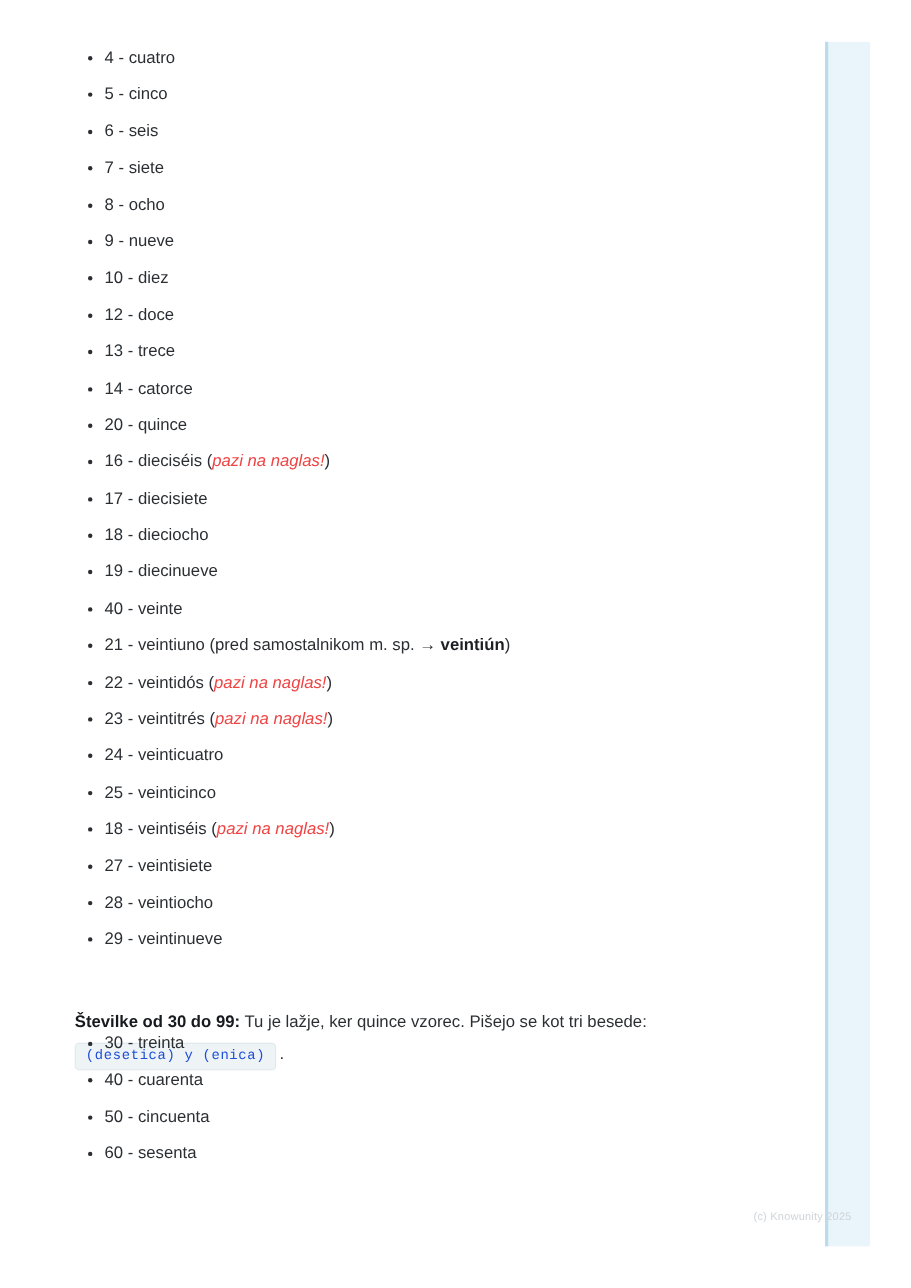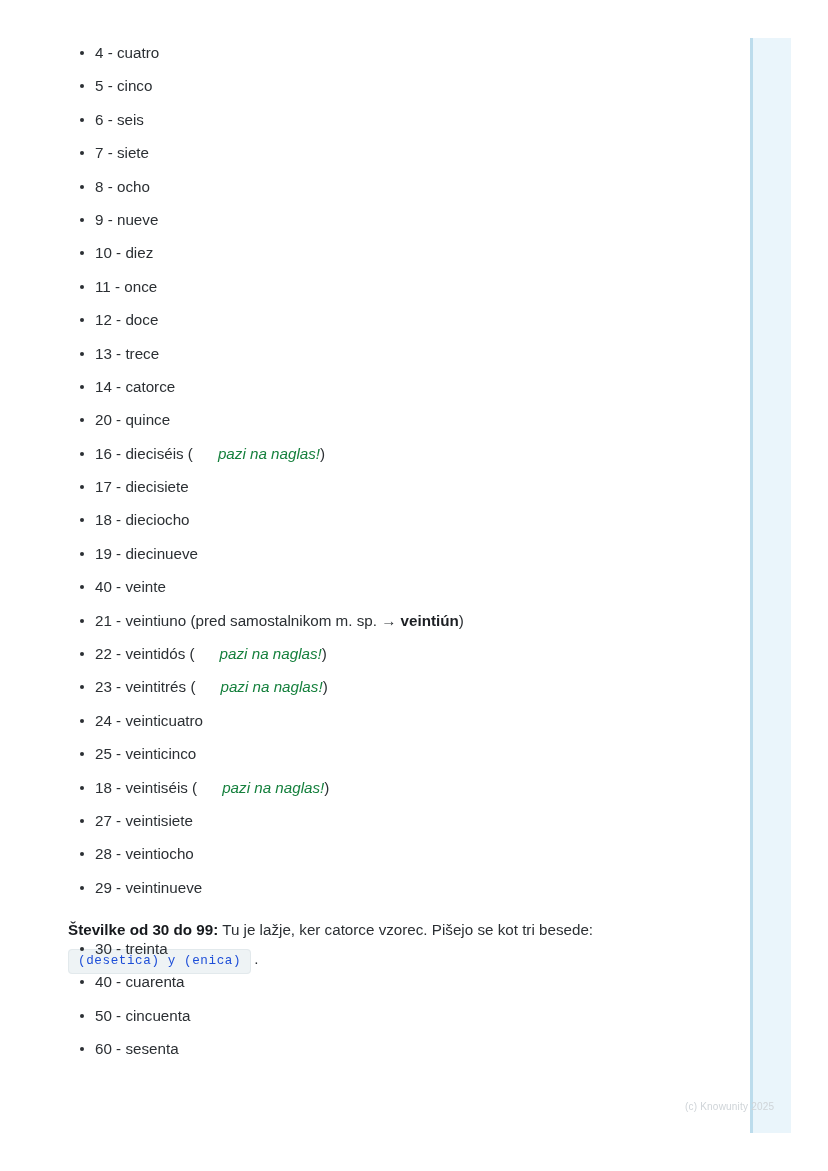--- a/index.html
+++ b/index.html
@@ -62,22 +62,21 @@
     height: 4px;
     border-radius: 50%;
     background: #2b2f33;
   }
 
   .list-block-a { position: absolute; left: 0; top: 36px; width: 678px; }
   .list-block-b { position: absolute; left: 0; top: 932px; width: 750px; }
 
   em.note {
     font-style: italic;
-    color: #15803d;
-    margin-left: 25px;
+    color: #ef4444;
   }
   strong.bold {
     font-weight: bold;
     color: #1c1f23;
   }
 
   
   .para-block {
     position: absolute;
     left: 68px;
@@ -133,21 +132,20 @@
 <div class="content">
 
   <ul class="num-list list-block-a" id="list-top">
       <li><span>4 - cuatro</span></li>
       <li><span>5 - cinco</span></li>
       <li><span>6 - seis</span></li>
       <li><span>7 - siete</span></li>
       <li><span>8 - ocho</span></li>
       <li><span>9 - nueve</span></li>
       <li><span>10 - diez</span></li>
-      <li><span>11 - once</span></li>
       <li><span>12 - doce</span></li>
       <li><span>13 - trece</span></li>
       <li><span>14 - catorce</span></li>
       <li><span>20 - quince</span></li>
       <li><span>16 - dieciséis (</span><em class="note">pazi na naglas!</em><span>)</span></li>
       <li><span>17 - diecisiete</span></li>
       <li><span>18 - dieciocho</span></li>
       <li><span>19 - diecinueve</span></li>
       <li><span>40 - veinte</span></li>
       <li><span>21 - veintiuno (pred samostalnikom m. sp. → </span><strong class="bold">veintiún</strong><span>)</span></li>
@@ -156,21 +154,21 @@
       <li><span>24 - veinticuatro</span></li>
       <li><span>25 - veinticinco</span></li>
       <li><span>18 - veintiséis (</span><em class="note">pazi na naglas!</em><span>)</span></li>
       <li><span>27 - veintisiete</span></li>
       <li><span>28 - veintiocho</span></li>
       <li><span>29 - veintinueve</span></li>
     </ul>
 
   <div class="para-block">
     <div class="para-line">
-      <strong>Številke od 30 do 99:</strong><span> Tu je lažje, ker catorce vzorec. Pišejo se kot tri besede:</span>
+      <strong>Številke od 30 do 99:</strong><span> Tu je lažje, ker quince vzorec. Pišejo se kot tri besede:</span>
     </div>
     <div class="code-line">
       <code class="chip">(desetica) y (enica)</code><span class="period">.</span>
     </div>
   </div>
 
   <ul class="num-list list-block-b" id="list-bottom">
       <li><span>30 - treinta</span></li>
       <li><span>40 - cuarenta</span></li>
       <li><span>50 - cincuenta</span></li>

